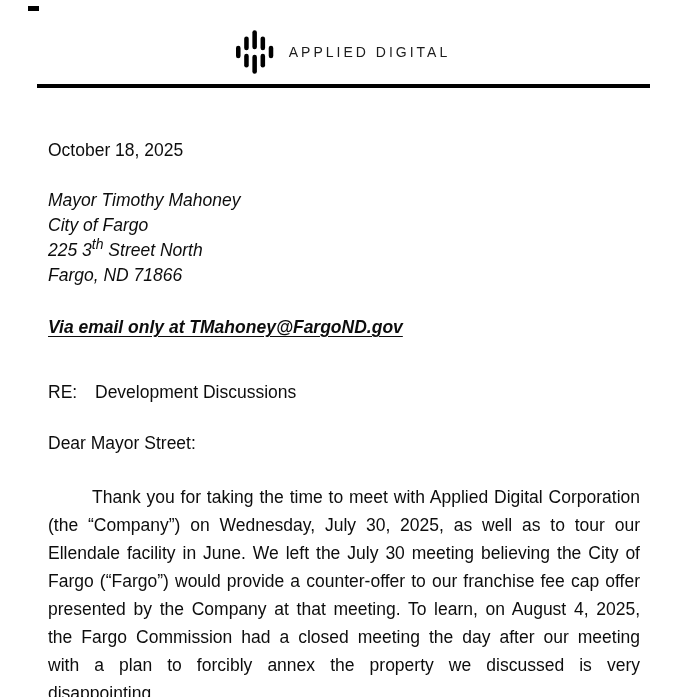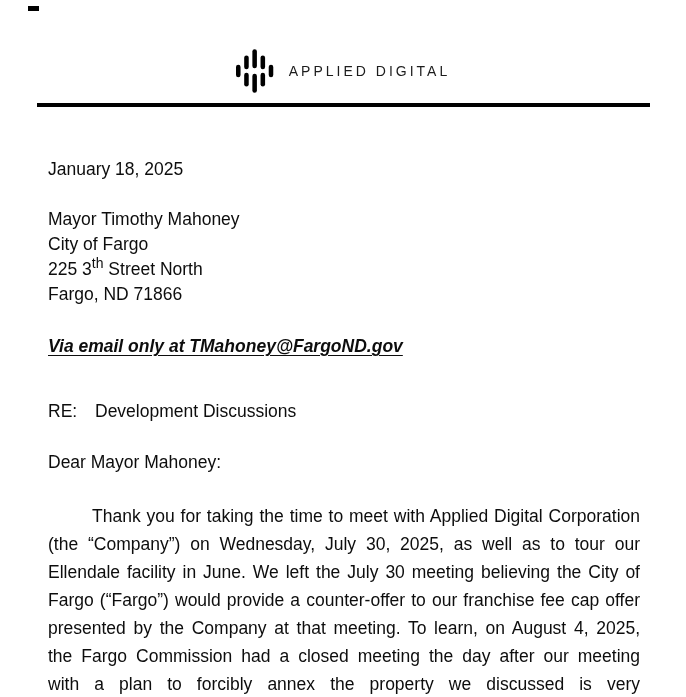--- a/index.html
+++ b/index.html
@@ -17,21 +17,21 @@
   }
   .scan-artifact {
     position: absolute;
     top: 6px;
     left: 28px;
     width: 11px;
     height: 5px;
     background: #000;
   }
   .letterhead {
-    padding-top: 47px;
+    padding-top: 28px;
   }
   .logo-row {
     display: flex;
     align-items: center;
     justify-content: center;
     gap: 13px;
   }
   .logo-mark svg {
     display: block;
   }
@@ -58,20 +58,21 @@
     padding: 0 46px 0 48px;
     font-size: 17.5px;
     line-height: 25px;
     color: #0d0d0d;
   }
   .date-line {
     margin-top: 50px;
   }
   .recipient-block {
     margin-top: 25px;
+    font-style: italic;
   }
   .recipient-block div {
     margin: 0;
   }
   sup.ordinal {
     font-size: 14px;
     vertical-align: super;
     line-height: 0;
   }
   .via-email {
@@ -120,32 +121,32 @@
         </g>
       </svg>
     </span>
     <span class="company-name">APPLIED DIGITAL</span>
   </div>
   <div class="head-rule"></div>
 </div>
 
 <div class="letter-body">
 
-  <div class="date-line">January 18, 2025</div>
+  <div class="date-line">October 18, 2025</div>
 
   <div class="recipient-block">
     <div>Mayor Timothy Mahoney</div>
     <div>City of Fargo</div>
     <div><span>225 3</span><sup class="ordinal">th</sup><span> Street North</span></div>
     <div>Fargo, ND 71866</div>
   </div>
 
   <div class="via-email">Via email only at TMahoney@FargoND.gov</div>
 
   <div class="re-line">
     <span class="re-label">RE:</span><span>Development Discussions</span>
   </div>
 
-  <div class="salutation">Dear Mayor Mahoney:</div>
+  <div class="salutation">Dear Mayor Street:</div>
 
   <div class="paragraph">Thank you for taking the time to meet with Applied Digital Corporation (the “Company”) on Wednesday, July 30, 2025, as well as to tour our Ellendale facility in June. We left the July 30 meeting believing the City of Fargo (“Fargo”) would provide a counter-offer to our franchise fee cap offer presented by the Company at that meeting. To learn, on August 4, 2025, the Fargo Commission had a closed meeting the day after our meeting with a plan to forcibly annex the property we discussed is very disappointing.</div>
 
 </div>
 
 </body></html>

